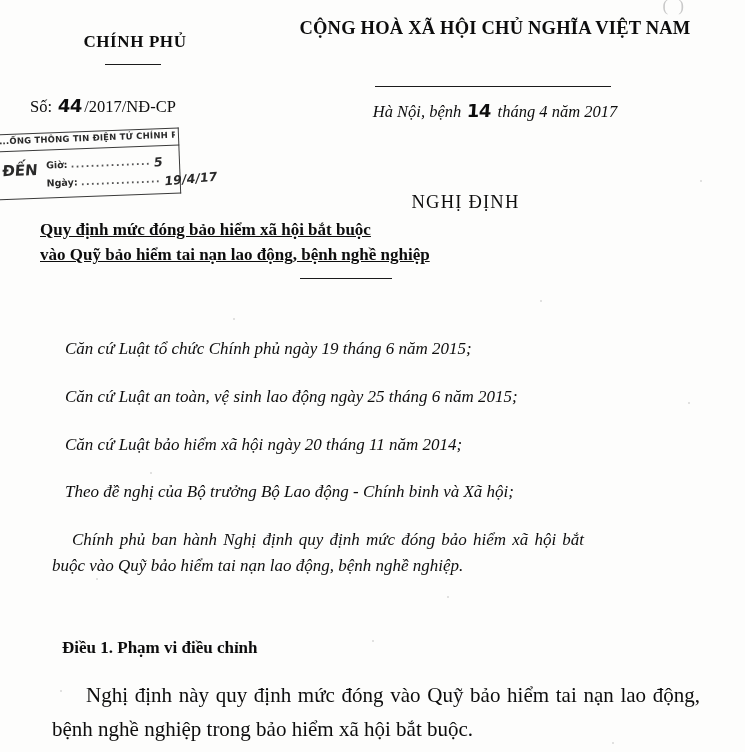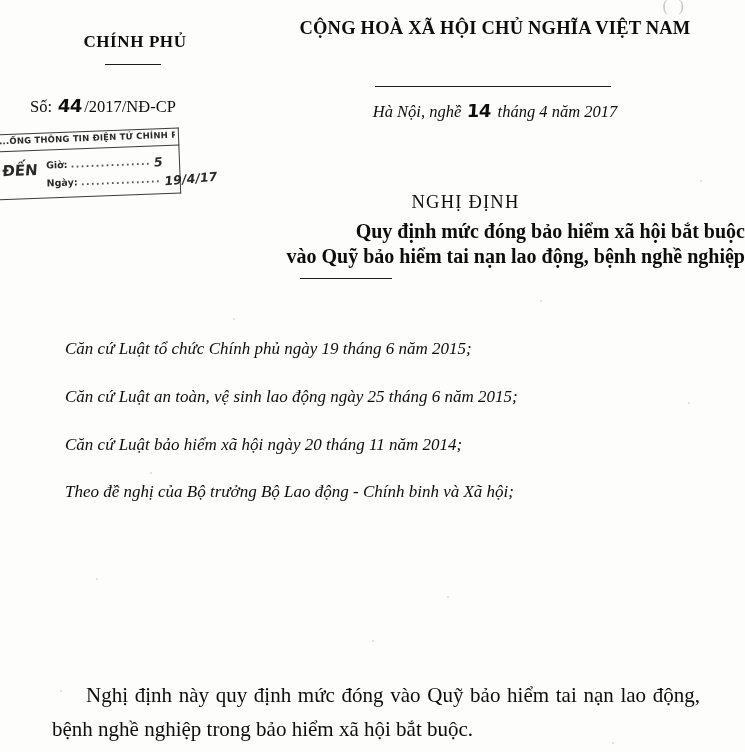--- a/index.html
+++ b/index.html
@@ -178,23 +178,24 @@
     left: 168px;
     width: 595px;
     text-align: center;
     font-weight: normal;
     font-size: 18.5px;
     letter-spacing: 1.2px;
   }
   .decree-sub {
     left: 40px;
     width: 705px;
-    text-align: right;
-    font-weight: bold;
-    font-size: 20px;
+    text-align: left;
+    font-weight: bold;
+    font-size: 17px;
+    text-decoration: underline;
   }
   .decree-sub.l1 { top: 220px; }
   .decree-sub.l2 { top: 245px; }
   .rule-title {
     top: 278px;
     left: 300px;
     width: 92px;
     height: 0;
     border-top: 1.6px solid #1b1b1b;
   }
@@ -260,21 +261,21 @@
 
   <div class="abs doc-number">
     <span>Số:</span>
     <span class="hand">44</span><span>/2017/NĐ-CP</span>
   </div>
 
   <div class="abs country">CỘNG HOÀ XÃ HỘI CHỦ NGHĨA VIỆT NAM</div>
   <div class="abs rule-motto"></div>
 
   <div class="abs dateline">
-    <span>Hà Nội, nghề</span>
+    <span>Hà Nội, bệnh</span>
     <span class="hand">14</span>
     <span>tháng 4 năm 2017</span>
   </div>
 
   <div class="abs stamp">
     <div class="stamp-box"></div>
     <div class="stamp-title">...ỔNG THÔNG TIN ĐIỆN TỬ CHÍNH PHỦ</div>
     <div class="stamp-divider"></div>
     <div class="stamp-den">ĐẾN</div>
     <div class="stamp-row r1">
@@ -292,22 +293,24 @@
   <div class="abs decree-head">NGHỊ ĐỊNH</div>
   <div class="abs decree-sub l1">Quy định mức đóng bảo hiểm xã hội bắt buộc</div>
   <div class="abs decree-sub l2">vào Quỹ bảo hiểm tai nạn lao động, bệnh nghề nghiệp</div>
   <div class="abs rule-title"></div>
 
   <div class="abs preamble">
     <p class="clause">Căn cứ Luật tổ chức Chính phủ ngày 19 tháng 6 năm 2015;</p>
     <p class="clause">Căn cứ Luật an toàn, vệ sinh lao động ngày 25 tháng 6 năm 2015;</p>
     <p class="clause">Căn cứ Luật bảo hiểm xã hội ngày 20 tháng 11 năm 2014;</p>
     <p class="clause">Theo đề nghị của Bộ trưởng Bộ Lao động - Chính binh và Xã hội;</p>
-  </div>
-
+    <p class="clause wrap"><span class="lead"></span><span>Chính phủ ban hành Nghị định quy định mức đóng bảo hiểm xã hội bắt buộc vào Quỹ bảo hiểm tai nạn lao động, bệnh nghề nghiệp.</span></p>
+  </div>
+
+  <div class="abs article-head">Điều 1. Phạm vi điều chỉnh</div>
   <div class="abs article-body">Nghị định này quy định mức đóng vào Quỹ bảo hiểm tai nạn lao động, bệnh nghề nghiệp trong bảo hiểm xã hội bắt buộc.</div>
 
 <div class="speckle" style="left: 447px; top: 596px;"></div>
     <div class="speckle" style="left: 612px; top: 742px;"></div>
     <div class="speckle" style="left: 233px; top: 318px;"></div>
     <div class="speckle" style="left: 688px; top: 402px;"></div>
     <div class="speckle" style="left: 96px; top: 578px;"></div>
     <div class="speckle" style="left: 540px; top: 300px;"></div>
     <div class="speckle" style="left: 372px; top: 640px;"></div>
     <div class="speckle" style="left: 150px; top: 472px;"></div>

